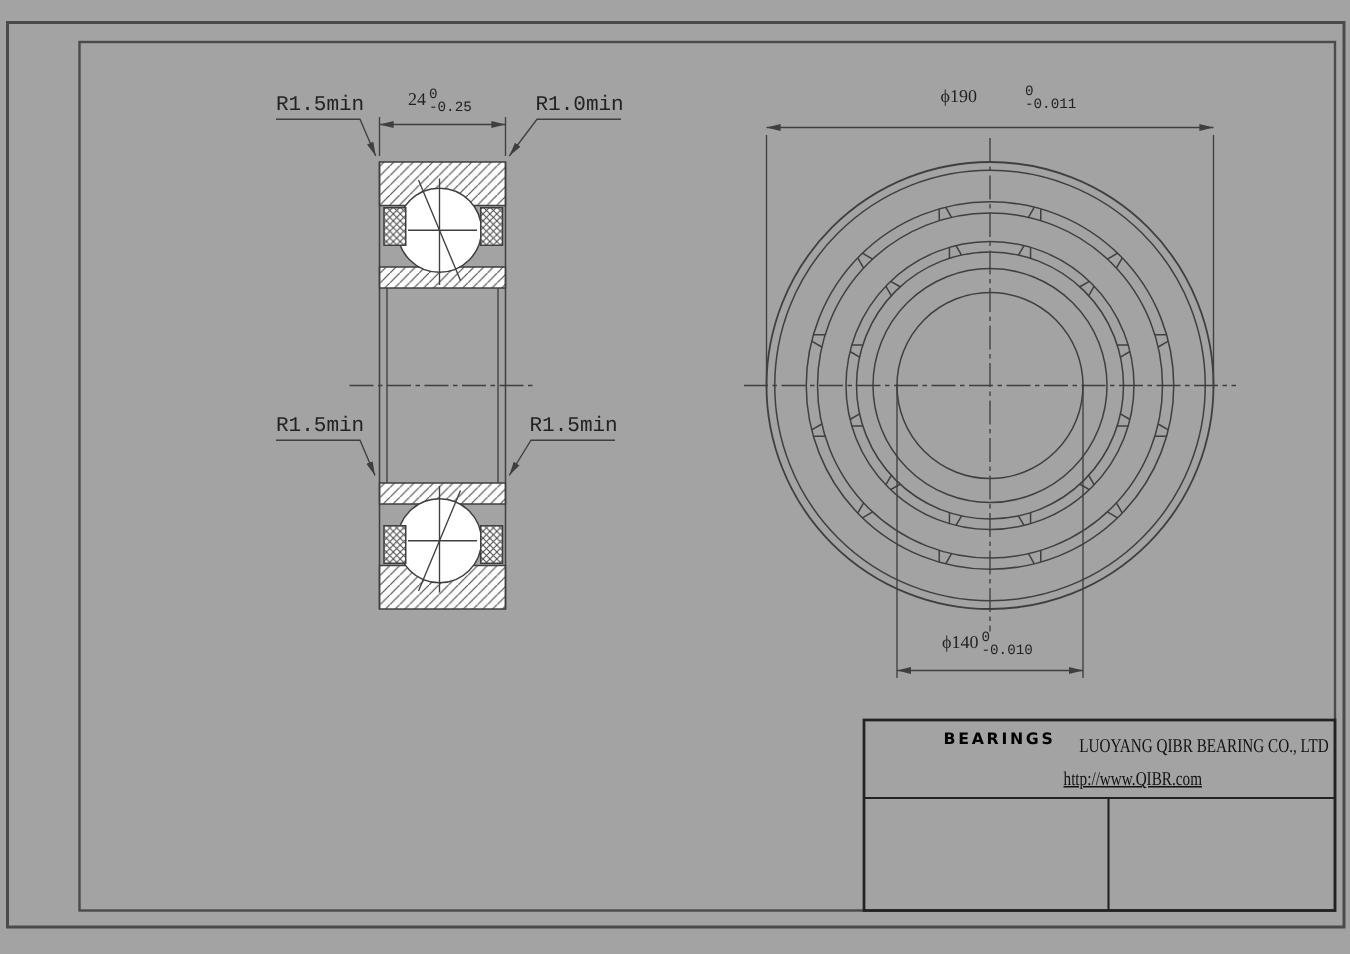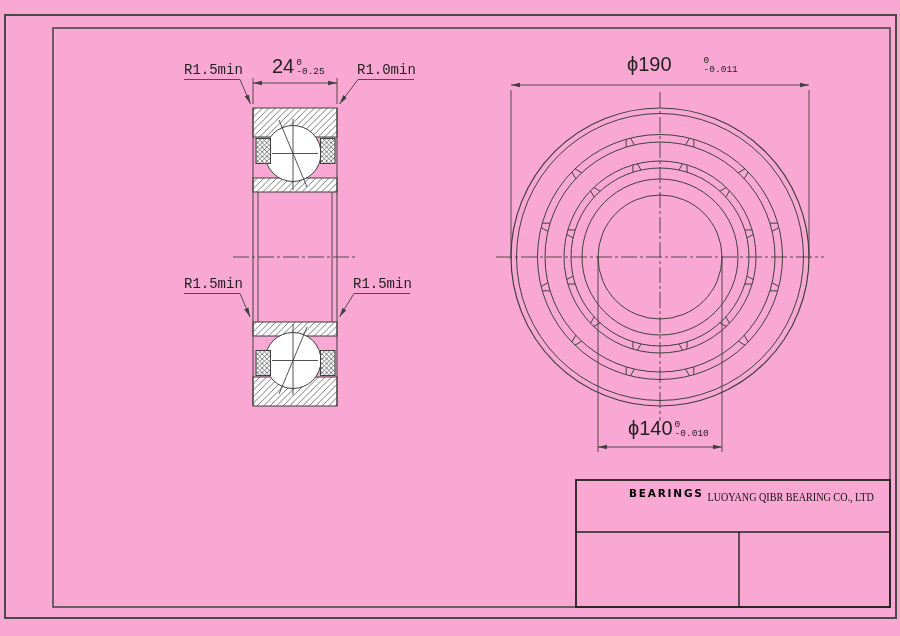--- a/index.html
+++ b/index.html
@@ -1,42 +1,42 @@
 <!DOCTYPE html>
 <html><head>
 <meta charset="utf-8">
 <style>
   html,body{margin:0;padding:0;background:#fff;}
-  #stage{position:relative;width:900px;height:636px;background:#f9a8d4;overflow:hidden;
+  #stage{position:relative;width:900px;height:636px;background:#a3a3a3;overflow:hidden;
          font-family:"Liberation Sans",sans-serif;color:#1f1f1f;}
   #linework{position:absolute;left:0;top:0;}
   .txt{position:absolute;white-space:nowrap;}
   
   .dim-label{font-family:"Liberation Mono",monospace;font-size:14px;color:#222;}
   .dim-group{display:flex;align-items:flex-start;}
-  .dim-main{font-family:Liberation Sans, sans-serif;font-size:20px;color:#222;line-height:16px;}
+  .dim-main{font-family:Liberation Serif, serif;font-size:12px;color:#222;line-height:16px;}
   .tol{display:inline-flex;flex-direction:column;font-family:"Liberation Mono",monospace;
        font-size:9.5px;line-height:9px;margin-left:2px;margin-top:0;color:#222;}
   
   .tb{color:#111;}
   .logo-row{font-family:"DejaVu Sans",sans-serif;font-weight:bold;font-size:31px;line-height:28px;
             letter-spacing:2px;color:#000;}
   .logo-reg{font-size:12px;vertical-align:14px;letter-spacing:0;}
   .logo-sub{font-family:"DejaVu Sans",sans-serif;font-weight:bold;font-size:10.5px;
             letter-spacing:1.8px;color:#000;margin-top:3px;margin-left:46px;}
   .cond{transform:scaleX(0.78);transform-origin:center;}
   .company-line{font-family:"Liberation Serif",serif;font-size:13px;text-align:center;}
   .website-line{font-family:"Liberation Serif",serif;font-size:13px;text-align:center;
                 text-decoration:underline;}
   .product-line{font-family:"Liberation Serif",serif;font-size:15.5px;text-align:center;line-height:28px;}
   .part-label{font-family:"Liberation Serif",serif;font-size:15px;text-align:center;}
   .part-number{font-family:"Liberation Serif",serif;font-size:17px;text-align:center;
                transform:scaleX(0.84);transform-origin:center;margin-top:10px;}
   #cage-bridges line{stroke:#3f3f3f;stroke-width:1;}
-  .center-holder{display:flex;justify-content:center;}
+  .center-holder{display:flex;}
 </style>
 </head>
 <body>
 
 <div id="stage">
 
   <svg id="linework" width="900" height="636" viewBox="0 0 900 636">
     <defs>
       <marker id="arr" viewBox="0 0 10 6" refX="9.5" refY="3" markerWidth="11" markerHeight="6.6" orient="auto-start-reverse" markerUnits="strokeWidth">
         <path d="M0,0.7 L9.5,3 L0,5.3 z" fill="#3f3f3f"></path>
@@ -215,16 +215,19 @@
     </span>
   </div>
 
   <div class="txt tb" style="left:583px;top:484px;">
     <div class="logo-sub">BEARINGS</div>
   </div>
 
   <div class="txt tb center-holder" style="left:696px;top:489px;width:190px;">
     <div class="company-line cond">LUOYANG QIBR BEARING CO., LTD</div>
   </div>
+  <div class="txt tb center-holder" style="left:696px;top:511px;width:190px;">
+    <div class="website-line cond">http://www.QIBR.com</div>
+  </div>
 
 
 
 </div>
 
 </body></html>

